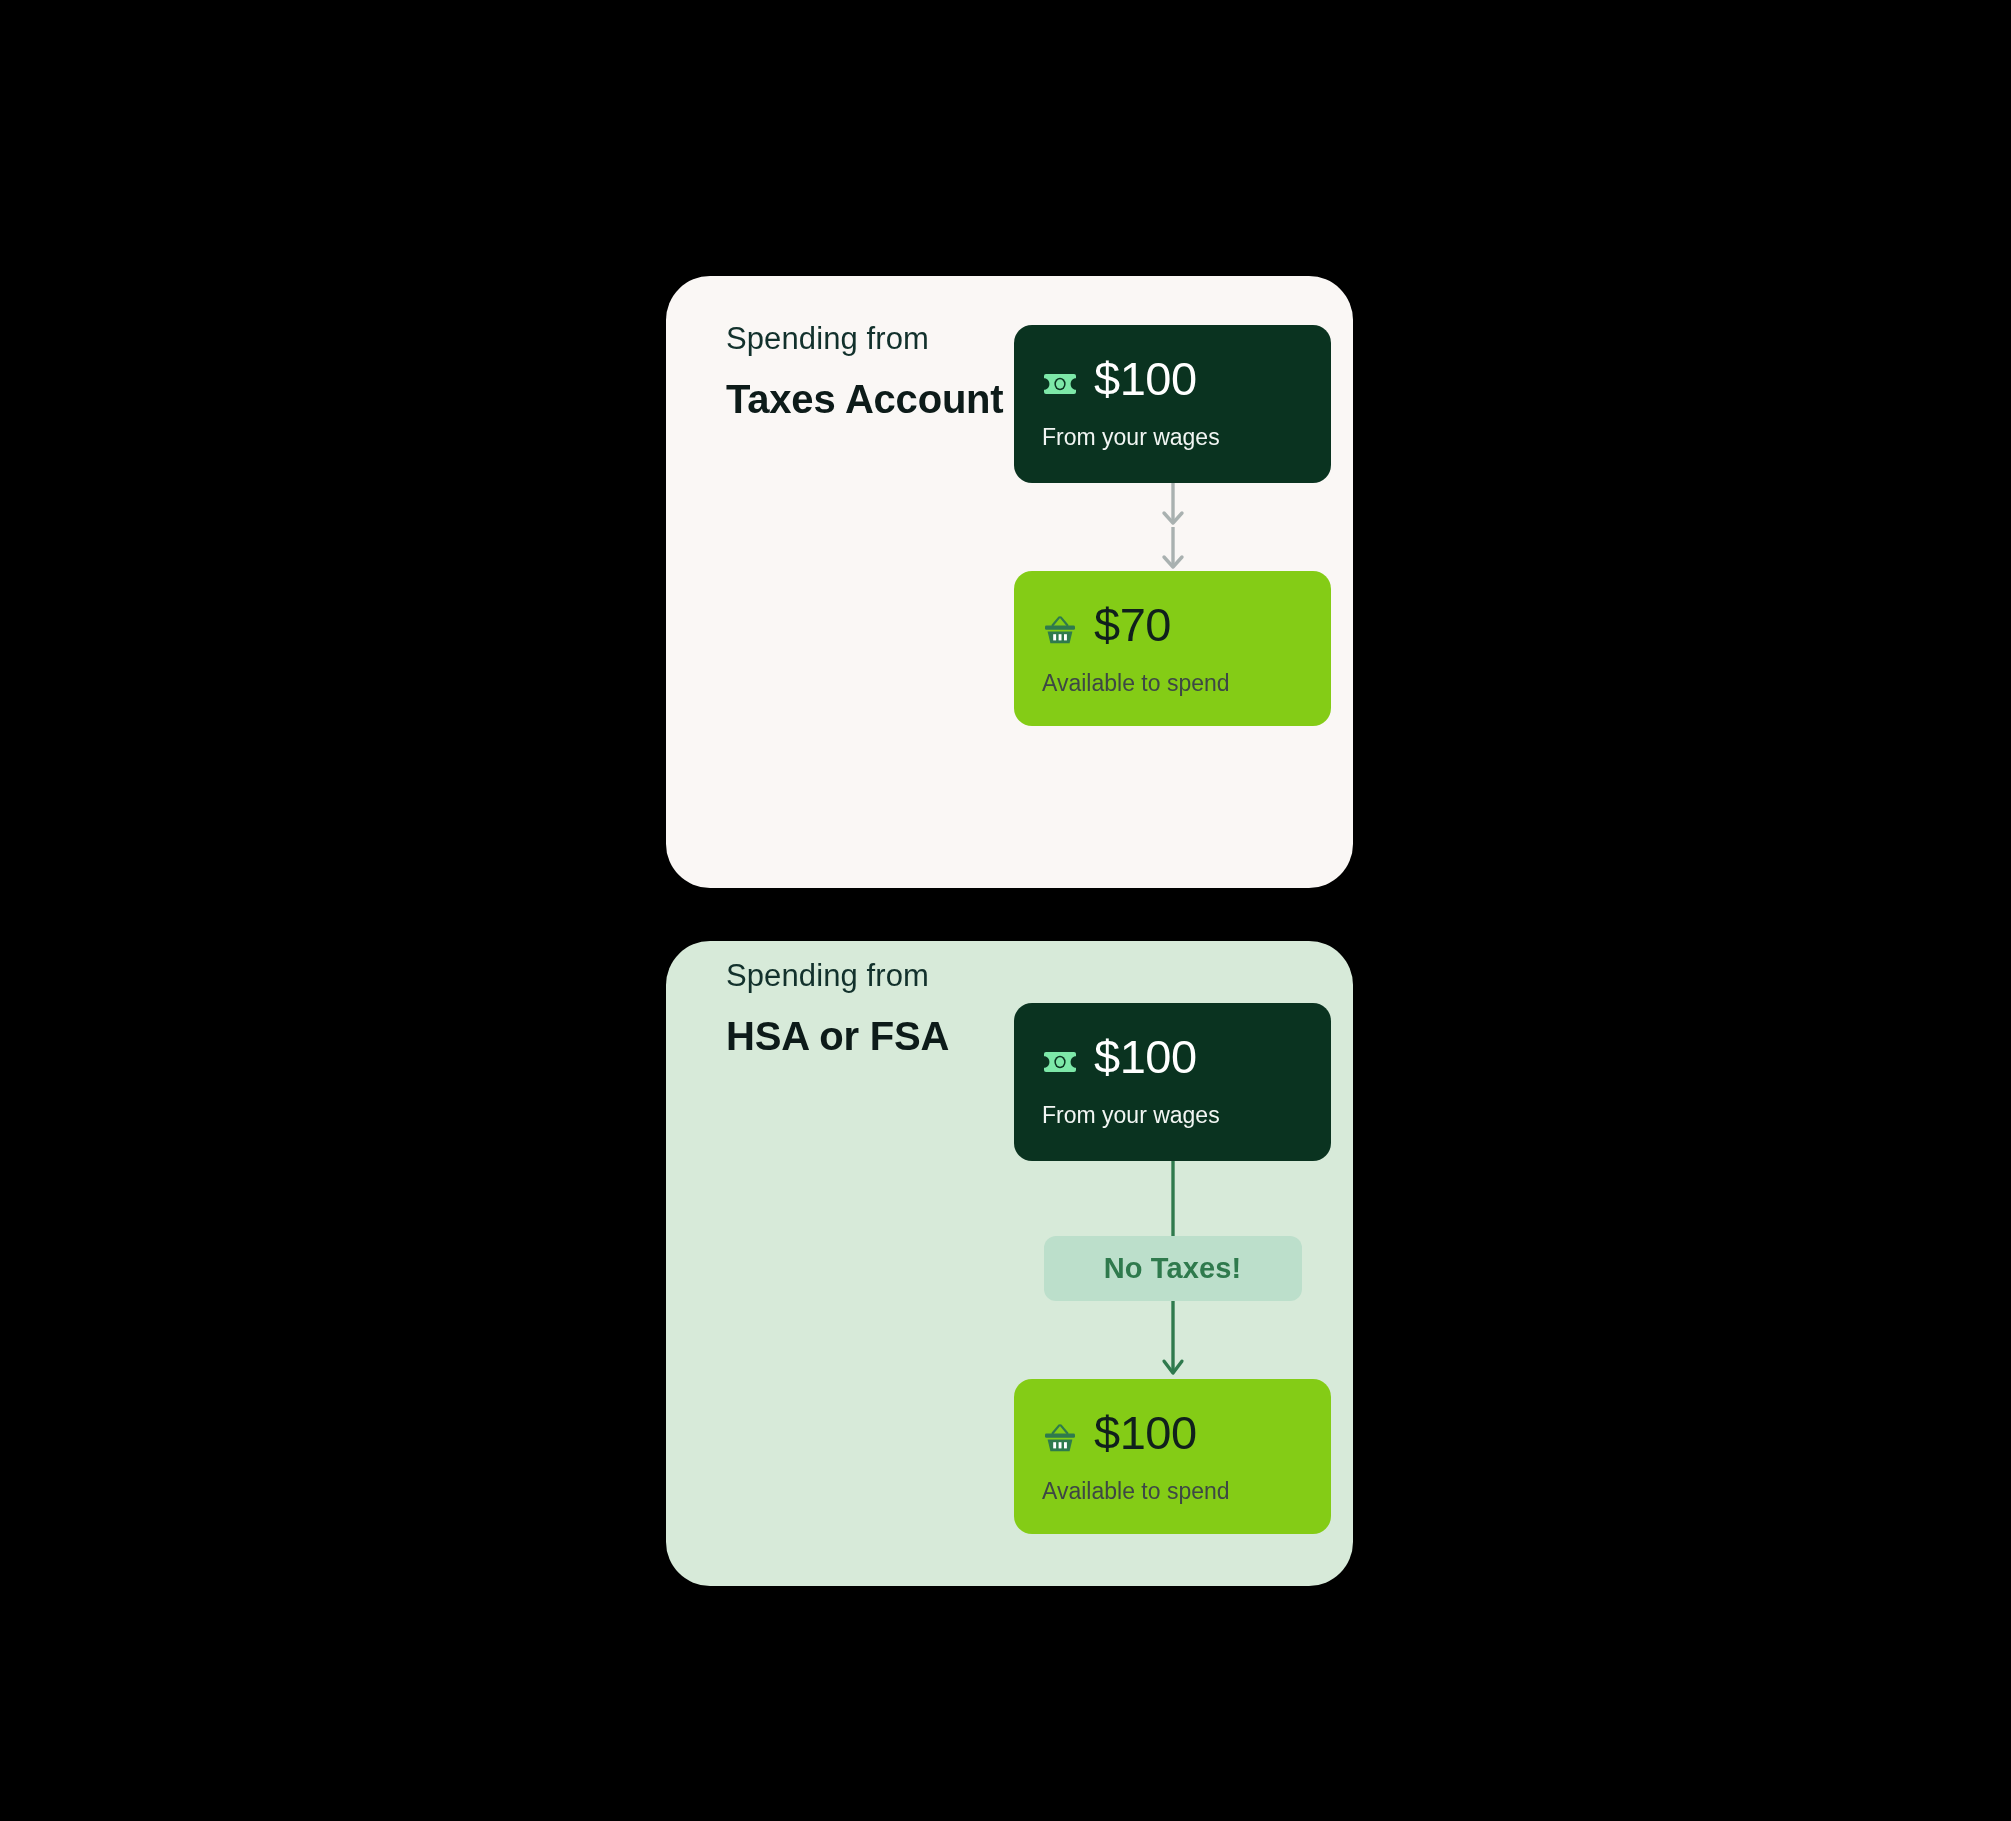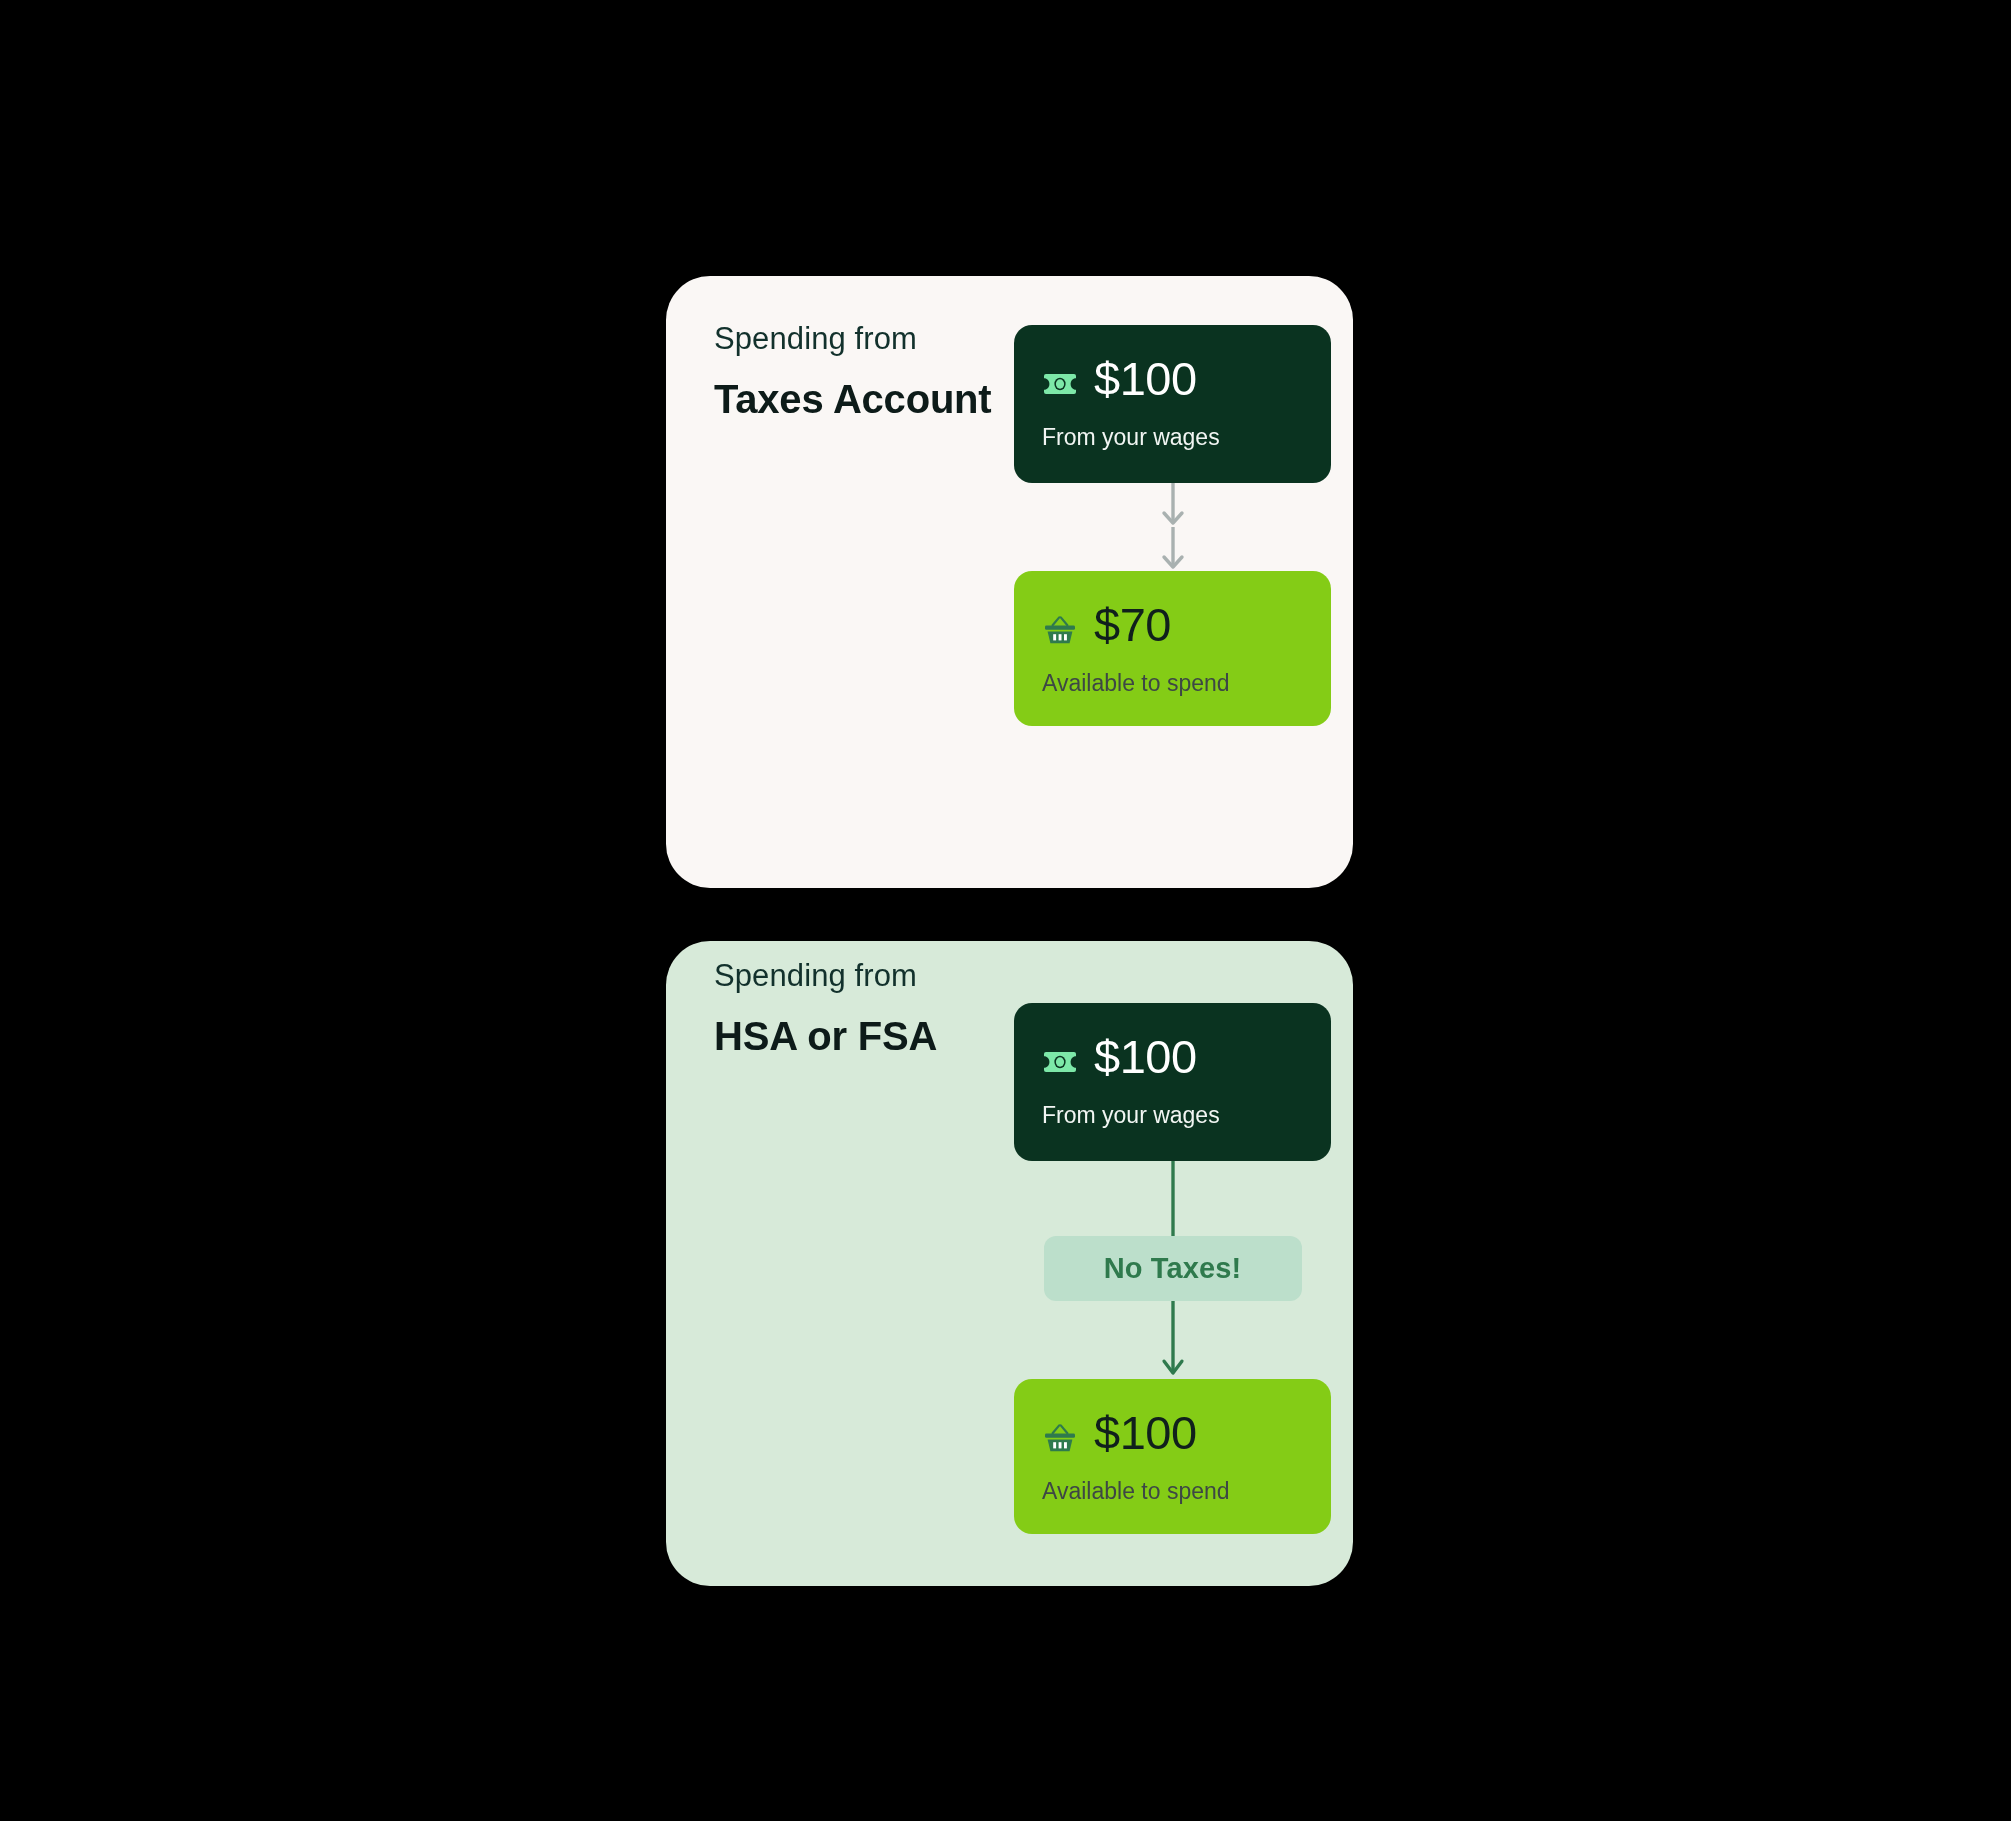--- a/index.html
+++ b/index.html
@@ -42,21 +42,21 @@
     left: 666px;
     top: 941px;
     width: 687px;
     height: 645px;
     background: #d7ead9;
   }
 
   
   .panel-heading {
     position: absolute;
-    left: 48px;
+    left: 60px;
     top: 0;
   }
   #panel-bank .panel-heading { top: 44px; }
   #panel-hsa  .panel-heading { top: 16px; }
 
   .heading-kicker {
     font-size: 31px;
     line-height: 1.25;
     color: #12312c;
     font-weight: 400;

